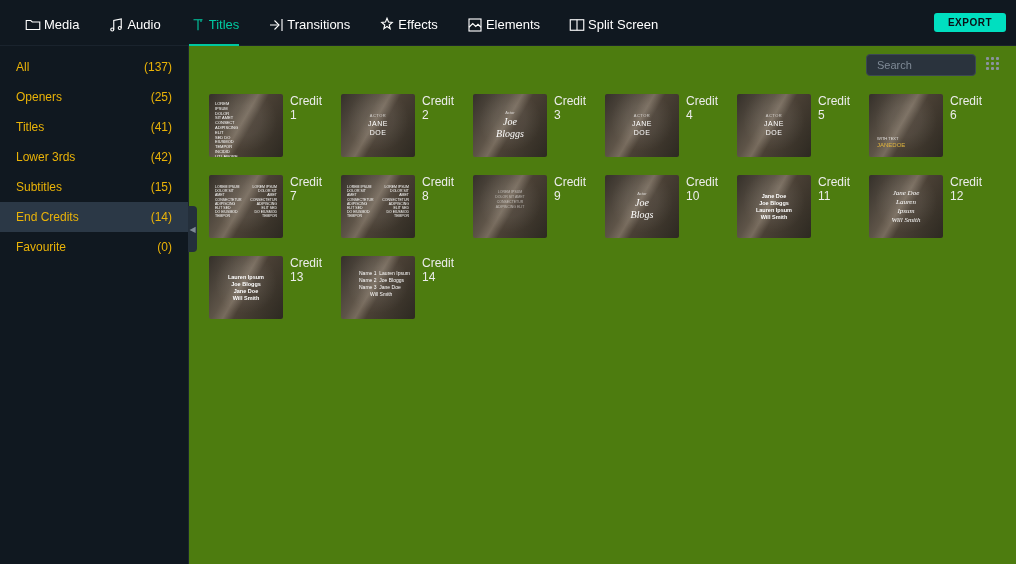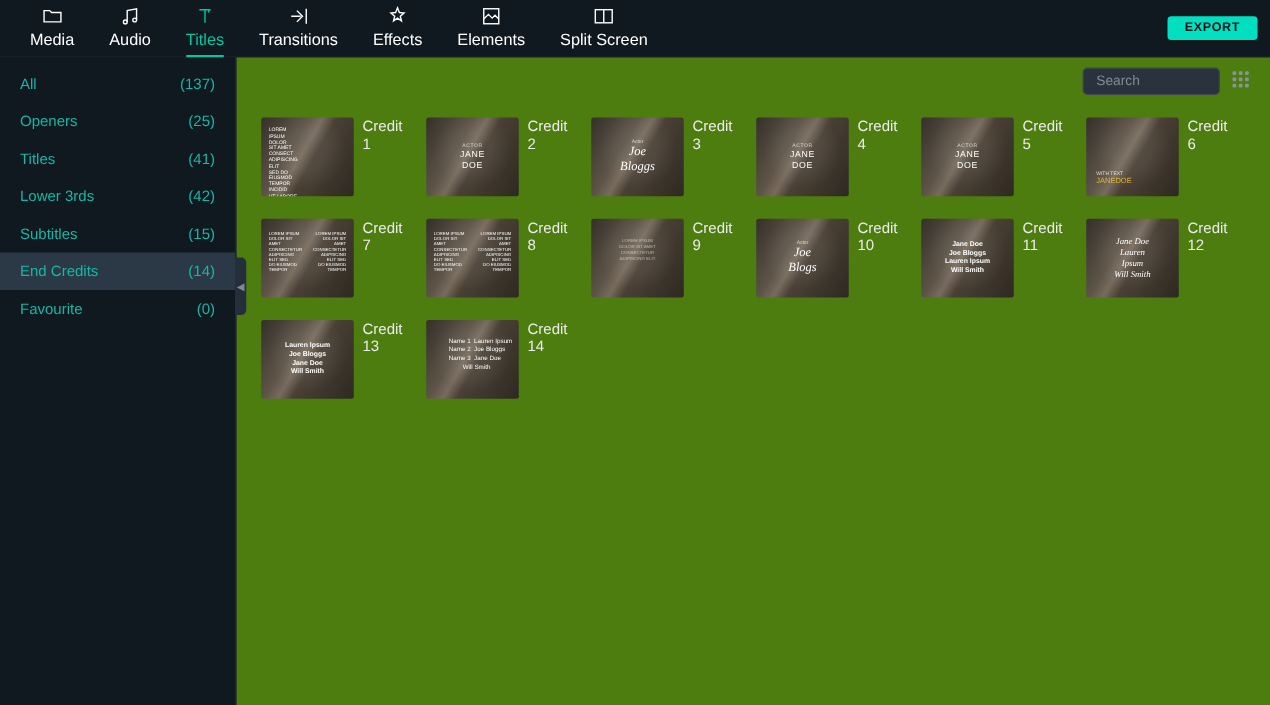--- a/index.html
+++ b/index.html
@@ -1,27 +1,27 @@
 <!DOCTYPE html>
 <html><head>
 <meta charset="utf-8">
 <style>
   * { box-sizing: border-box; margin: 0; padding: 0; }
   html, body { width: 1016px; height: 564px; background: #101820; font-family: -apple-system, Helvetica, Arial, sans-serif; color: #d0d1d3; overflow: hidden; }
   .toolbar { height: 46px; background: #101820; display: flex; align-items: center; padding: 0 10px; border-bottom: 1px solid #1a232d; }
   .toolbar-tabs { display: flex; gap: 0; }
-  .toolbar-tab { display: flex; flex-direction: column; align-items: center; justify-content: flex-start; padding: 4px 14px 0 14px; cursor: pointer; font-size: 13px; color: #fff; gap: 2px; position: relative; height:46px;}
+  .toolbar-tab { display: flex; flex-direction: row; align-items: center; justify-content: flex-start; padding: 4px 14px 0 14px; cursor: pointer; font-size: 13px; color: #fff; gap: 2px; position: relative; height:46px;}
   .toolbar-tab.active { color: #00c8a0; }
   .toolbar-tab.active::after { content:""; position:absolute; bottom:0; left:14px; right:14px; height:2px; background:#00c8a0; }
   .toolbar-tab svg { width: 18px; height: 18px; stroke: currentColor; fill: none; stroke-width: 1.5; }
   .spacer { flex: 1; }
   .export-btn { background: #00dfc0; color: #0b1016; border: none; border-radius: 3px; padding: 4px 14px; font-size: 10px; font-weight: 600; letter-spacing: .5px; cursor: pointer; }
   .body { display: flex; height: calc(100% - 46px); }
   .sidebar { width: 189px; background: #101820; border-right: 1px solid #1c2630; padding-top: 6px; position: relative; }
-  .side-item { display: flex; justify-content: space-between; font-size: 12px; padding: 8px 16px; cursor: pointer; color: #14b8a6; }
+  .side-item { display: flex; justify-content: space-between; font-size: 12px; padding: 8px 16px; cursor: pointer; color: #eab308; }
   .side-item.selected { background: #2b3846; gap: 48px; }
   .collapse-handle { position:absolute; right:-9px; top:160px; width:9px; height:46px; background:#242f3b; border-radius:0 4px 4px 0; display:flex; align-items:center; justify-content:center; cursor:pointer; font-size:8px; color:#7f8a96;}
   .main { flex: 1; display:flex; flex-direction:column; background:#4d7c0f; }
   .search-row { height: 30px; display:flex; align-items:center; justify-content:flex-end; padding: 0 14px 0 0; gap:10px; margin-top:4px;}
   .search-box { width: 110px; height: 22px; background:#2a333d; border:1px solid #3b4753; border-radius:4px; display:flex; align-items:center; padding:0 6px; gap:4px;}
   .search-box input { flex:1; background:transparent; border:none; outline:none; font-size:11px; color:#ccc; }
   .search-box input::placeholder { color:#7f8a96; }
   .view-grid { width:16px; height:16px; display:grid; grid-template-columns:repeat(3,3px); grid-template-rows:repeat(3,3px); gap:2px; cursor:pointer;}
   .view-grid span{ background:#8a939d; border-radius:1px;}
   .grid { flex:1; padding: 14px 20px; overflow:auto; }

